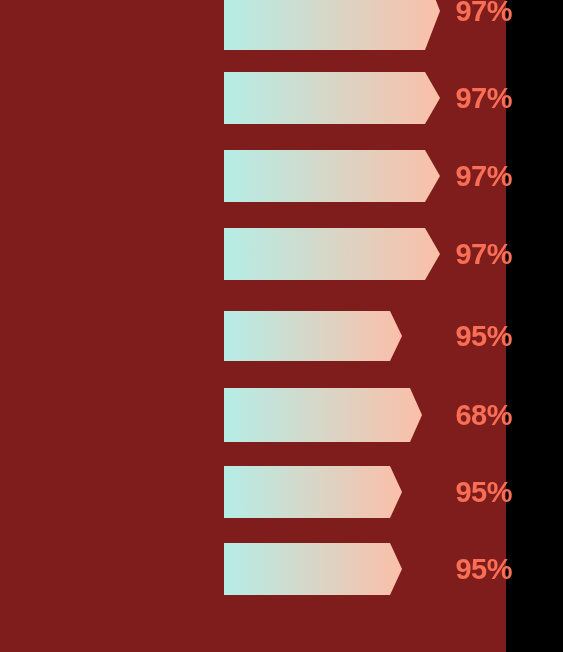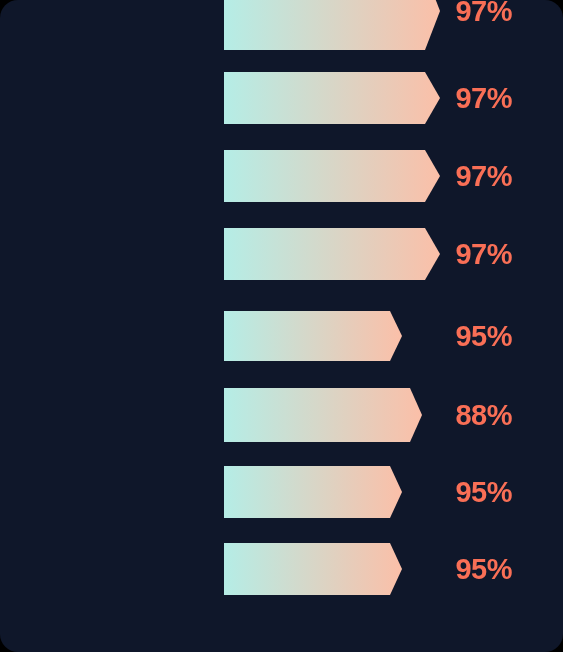--- a/index.html
+++ b/index.html
@@ -10,24 +10,23 @@
   body {
     width: 563px;
     height: 652px;
     overflow: hidden;
     font-family: "Liberation Sans", sans-serif;
     background: #000000;
   }
 
   #chart {
     position: relative;
-    width: 563px;
+    width: 506px;
     height: 652px;
-    background: #0f172a;
-    border-radius: 18px;
+    background: #7f1d1d;
   }
 
   .bar-row {
     position: absolute;
     left: 0;
     width: 563px;
     display: block;
   }
 
   .bar-shape {
@@ -139,21 +138,21 @@
         <svg viewBox="0 0 198 54" width="198" height="54" preserveAspectRatio="none">
           <defs>
             <linearGradient id="grad5" x1="0" y1="0" x2="1" y2="0">
               <stop offset="0%" stop-color="#B5EDE6"></stop>
               <stop offset="100%" stop-color="#FBBFA8"></stop>
             </linearGradient>
           </defs>
           <polygon points="0,0 186,0 198,27 186,54 0,54" fill="url(#grad5)"></polygon>
         </svg>
       </div>
-    <div class="bar-label" style="color: rgb(249, 111, 86);">88%</div>
+    <div class="bar-label" style="color: rgb(249, 111, 86);">68%</div>
   </div>
     <div class="bar-row" style="top: 466px; height: 52px;">
     <div class="bar-shape" style="width: 178px;">
         <svg viewBox="0 0 178 52" width="178" height="52" preserveAspectRatio="none">
           <defs>
             <linearGradient id="grad6" x1="0" y1="0" x2="1" y2="0">
               <stop offset="0%" stop-color="#B5EDE6"></stop>
               <stop offset="100%" stop-color="#FBBFA8"></stop>
             </linearGradient>
           </defs>

